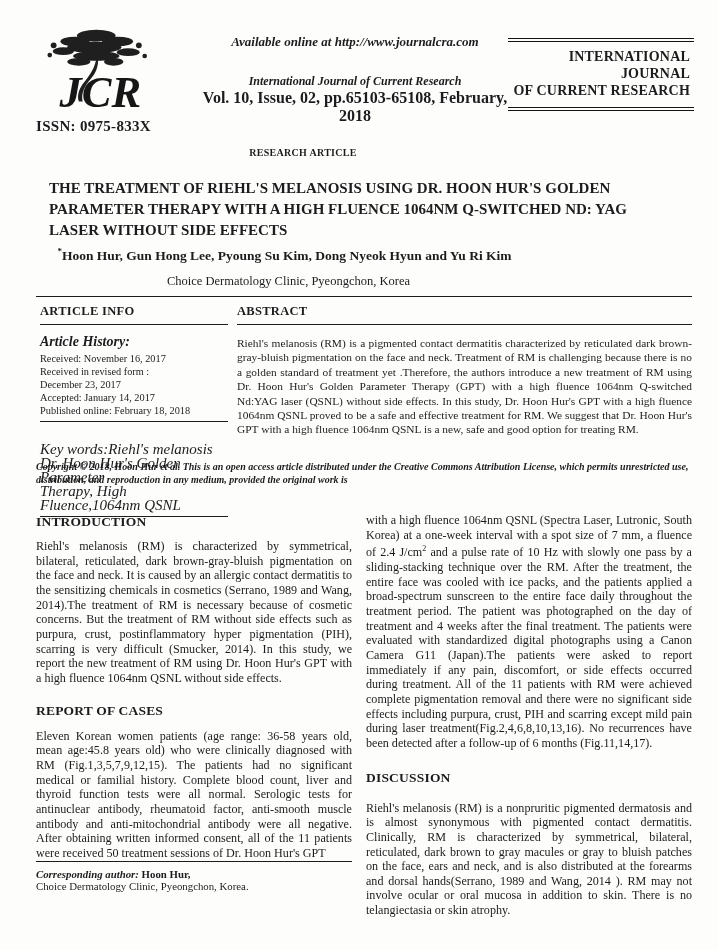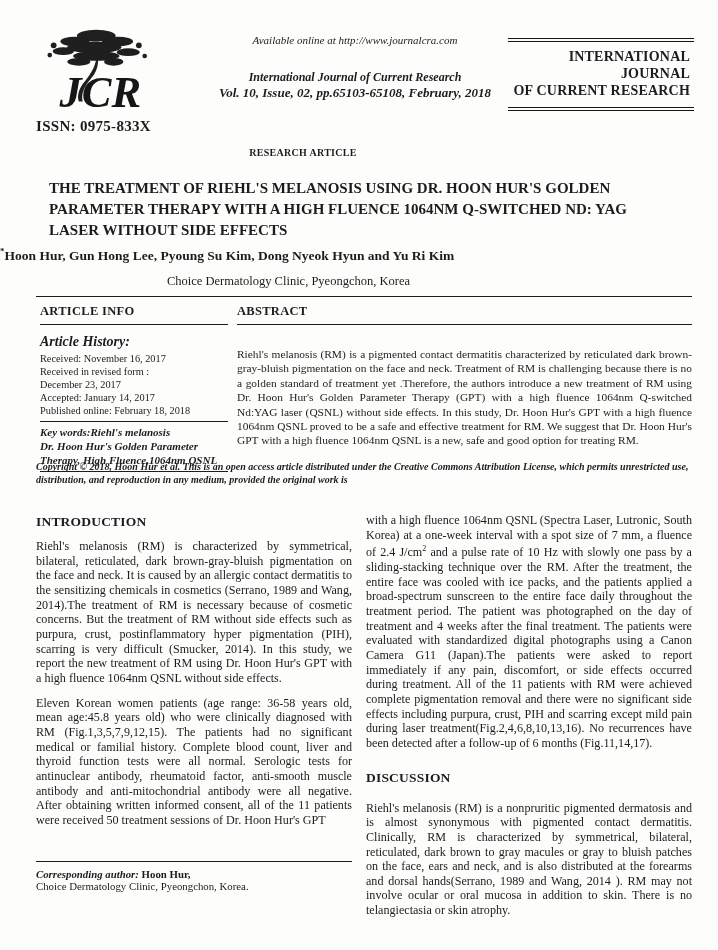--- a/index.html
+++ b/index.html
@@ -8,51 +8,51 @@
     position:relative; width:718px; height:950px; overflow:hidden;
     background:#fdfdfb; color:#1c1c1e;
     font-family:"Liberation Serif","DejaVu Serif",serif;
   }
   .abs { position:absolute; }
 
   
   .logo { left:36px; top:26px; width:136px; height:92px; }
   .issn { left:36px; top:118px; font-size:15px; font-weight:bold; letter-spacing:.3px; }
   .head-center { left:200px; top:34px; width:310px; text-align:center; }
-  .avail { font-size:11px; font-weight:normal; font-style:italic; }
+  .avail { font-size:13px; font-weight:bold; font-style:italic; }
   .jname { margin-top:24px; font-size:12px; font-weight:bold; font-style:italic; }
-  .jvol  { font-size:13px; font-weight:bold; font-style:italic; }
+  .jvol  { font-size:16px; font-weight:bold; }
   .masthead {
     left:508px; top:38px; width:186px;
     border-top:4px double #141414; border-bottom:4px double #141414;
     padding:6px 4px 8px 4px; text-align:right;
     font-size:14px; font-weight:bold; line-height:17px; letter-spacing:.2px;
   }
 
   
   .kind { left:0; top:147px; width:606px; text-align:center; font-size:10px; font-weight:bold; letter-spacing:.3px; }
   .title { left:49px; top:178px; width:620px; text-align:left; font-size:15px; font-weight:bold; line-height:21px; }
-  .authors { left:0; top:246px; width:569px; font-size:13.5px; font-weight:bold; }
+  .authors { left:0; top:246px; width:569px; text-align:center; font-size:13.5px; font-weight:bold; }
   .authors sup { font-size:9px; }
   .affil { left:0; top:274px; width:577px; text-align:center; font-size:12.5px; }
 
   .rule { border-top:1.5px solid #1c1c1e; height:0; }
   .rule-thin { border-top:1.2px solid #1c1c1e; height:0; }
   .full-rule { left:36px; top:296px; width:656px; }
 
   
   .info-col { left:40px; top:304px; width:188px; }
   .abs-col  { left:237px; top:304px; width:455px; }
   .col-heading { font-size:12.5px; font-weight:bold; letter-spacing:.3px; }
   .heading-rule { margin-top:5px; }
   .history-title { margin-top:9px; font-size:14px; font-weight:bold; font-style:italic; }
   .history { margin-top:2px; font-size:10.3px; line-height:13px; }
   .info-rule { margin-top:4px; }
-  .keywords { margin-top:3px; font-size:11px; font-weight:bold; font-style:italic; line-height:14px; }
-  .abstract-text { margin-top:22px; font-size:11.4px; line-height:14.4px; text-align:justify; }
+  .keywords { margin-top:20px; font-size:15px; font-weight:normal; font-style:italic; line-height:14px; }
+  .abstract-text { margin-top:11px; font-size:11.4px; line-height:14.4px; text-align:justify; }
 
   .copyright { left:36px; top:461px; width:658px; font-size:10px; font-weight:bold; font-style:italic; line-height:12.5px; }
 
   
   .col-left  { left:36px; top:514px; width:316px; }
   .col-right { left:366px; top:513px; width:326px; }
   .sec-heading { font-size:13.5px; font-weight:bold; letter-spacing:.2px; }
   .para { font-size:12.1px; line-height:14.65px; text-align:justify; }
   .para sup { font-size:8px; }
   .col-left .sec-heading { margin-bottom:9px; }
@@ -136,20 +136,21 @@
     <div class="col-heading">ABSTRACT</div>
     <div class="rule-thin heading-rule"></div>
     <div class="abstract-text">Riehl's melanosis (RM) is a pigmented contact dermatitis characterized by reticulated dark brown-gray-bluish pigmentation on the face and neck. Treatment of RM is challenging because there is no a golden standard of treatment yet .Therefore, the authors introduce a new treatment of RM using Dr. Hoon Hur's Golden Parameter Therapy (GPT) with a high fluence 1064nm Q-switched Nd:YAG laser (QSNL) without side effects. In this study, Dr. Hoon Hur's GPT with a high fluence 1064nm QSNL proved to be a safe and effective treatment for RM. We suggest that Dr. Hoon Hur's GPT with a high fluence 1064nm QSNL is a new, safe and good option for treating RM.</div>
   </div>
 
   <div class="abs copyright">Copyright © 2018, Hoon Hur et al. This is an open access article distributed under the Creative Commons Attribution License, which permits unrestricted use, distribution, and reproduction in any medium, provided the original work is</div>
 
   <div class="abs col-left">
     <div class="sec-heading">INTRODUCTION</div>
     <div class="para">Riehl's melanosis (RM) is characterized by symmetrical, bilateral, reticulated, dark brown-gray-bluish pigmentation on the face and neck. It is caused by an allergic contact dermatitis to the sensitizing chemicals in cosmetics (Serrano, 1989 and Wang, 2014).The treatment of RM is necessary because of cosmetic concerns. But the treatment of RM without side effects such as purpura, crust, postinflammatory hyper pigmentation (PIH), scarring is very difficult (Smucker, 2014). In this study, we report the new treatment of RM using Dr. Hoon Hur's GPT with a high fluence 1064nm QSNL without side effects.</div>
+    <div class="sec-heading cases-heading">REPORT OF CASES</div>
     <div class="para" style="margin-top:10px;">Eleven Korean women patients (age range: 36-58 years old, mean age:45.8 years old) who were clinically diagnosed with RM (Fig.1,3,5,7,9,12,15). The patients had no significant medical or familial history. Complete blood count, liver and thyroid function tests were all normal. Serologic tests for antinuclear antibody, rheumatoid factor, anti-smooth muscle antibody and anti-mitochondrial antibody were all negative. After obtaining written informed consent, all of the 11 patients were received 50 treatment sessions of Dr. Hoon Hur's GPT</div>
   </div>
 
   <div class="abs col-right">
     <div class="para"><span>with a high fluence 1064nm QSNL (Spectra Laser, Lutronic, South Korea) at a one-week interval with a spot size of 7 mm, a fluence of 2.4 J/cm</span><sup>2</sup><span> and a pulse rate of 10 Hz with slowly one pass by a sliding-stacking technique over the RM. After the treatment, the entire face was cooled with ice packs, and the patients applied a broad-spectrum sunscreen to the entire face daily throughout the treatment period. The patient was photographed on the day of treatment and 4 weeks after the final treatment. The patients were evaluated with standardized digital photographs using a Canon Camera G11 (Japan).The patients were asked to report immediately if any pain, discomfort, or side effects occurred during treatment. All of the 11 patients with RM were achieved complete pigmentation removal and there were no significant side effects including purpura, crust, PIH and scarring except mild pain during laser treatment(Fig.2,4,6,8,10,13,16). No recurrences have been detected after a follow-up of 6 months (Fig.11,14,17).</span></div>
     <div class="sec-heading">DISCUSSION</div>
     <div class="para">Riehl's melanosis (RM) is a nonpruritic pigmented dermatosis and is almost synonymous with pigmented contact dermatitis. Clinically, RM is characterized by symmetrical, bilateral, reticulated, dark brown to gray macules or gray to bluish patches on the face, ears and neck, and is also distributed at the forearms and dorsal hands(Serrano, 1989 and Wang, 2014 ). RM may not involve ocular or oral mucosa in addition to skin. There is no telangiectasia or skin atrophy.</div>
   </div>
 
   <div class="abs corr">

